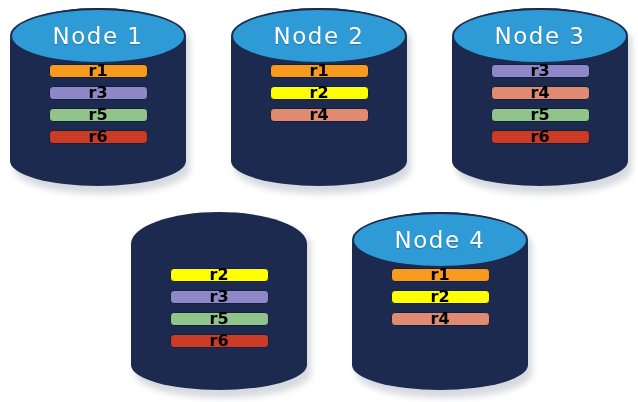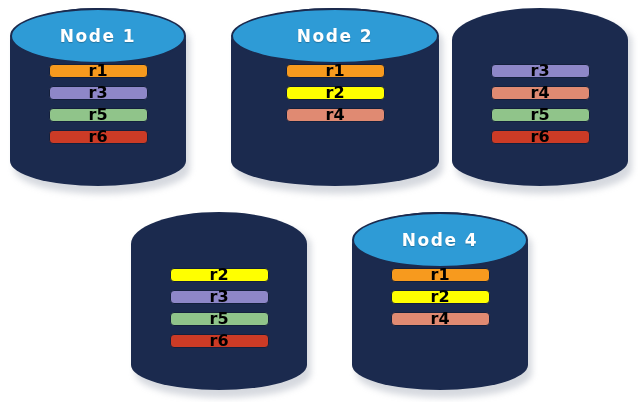--- a/index.html
+++ b/index.html
@@ -63,22 +63,22 @@
     border: 2px solid #1b2a4e;
     box-sizing: border-box;
     z-index: 2;
     display: flex;
     align-items: center;
     justify-content: center;
   }
 
   .node-title {
     color: #ffffff;
-    font-weight: bold;
-    font-size: 17px;
+    font-weight: normal;
+    font-size: 23px;
     letter-spacing: 1.5px;
     white-space: nowrap;
     text-shadow: 0 1px 1px rgba(0,0,0,0.25);
   }
 
   
   .node-records {
     position: absolute;
     left: 0;
     width: 100%;
@@ -128,41 +128,44 @@
           <span class="record-label">r3</span>
         </div>
         <div class="record-bar" style="background: rgb(144, 196, 138); width: 99px;">
           <span class="record-label">r5</span>
         </div>
         <div class="record-bar" style="background: rgb(204, 59, 38); width: 99px;">
           <span class="record-label">r6</span>
         </div>
       </div>
     </div>
-    <div class="node" style="left: 231px; top: 8px; width: 176px; height: 178px; padding-left: 32px;">
+    <div class="node" style="left: 231px; top: 8px; width: 176px; height: 178px;">
       <div class="node-shadow"></div>
       <div class="node-body"></div>
       <div class="node-top" style="height: 56px;">
         <span class="node-title">Node  2</span>
       </div>
       <div class="node-records" style="top: 56px;">
         <div class="record-bar" style="background: rgb(247, 154, 30); width: 99px;">
           <span class="record-label">r1</span>
         </div>
         <div class="record-bar" style="background: rgb(255, 255, 0); width: 99px;">
           <span class="record-label">r2</span>
         </div>
         <div class="record-bar" style="background: rgb(224, 138, 114); width: 99px;">
           <span class="record-label">r4</span>
         </div>
       </div>
     </div>
     <div class="node" style="left: 452px; top: 8px; width: 176px; height: 178px;">
       <div class="node-shadow"></div>
       <div class="node-body"></div>
+      <div class="node-top" style="height: 56px;">
+        <span class="node-title">Node  3</span>
+      </div>
       <div class="node-records" style="top: 56px;">
         <div class="record-bar" style="background: rgb(142, 135, 200); width: 99px;">
           <span class="record-label">r3</span>
         </div>
         <div class="record-bar" style="background: rgb(224, 138, 114); width: 99px;">
           <span class="record-label">r4</span>
         </div>
         <div class="record-bar" style="background: rgb(144, 196, 138); width: 99px;">
           <span class="record-label">r5</span>
         </div>

